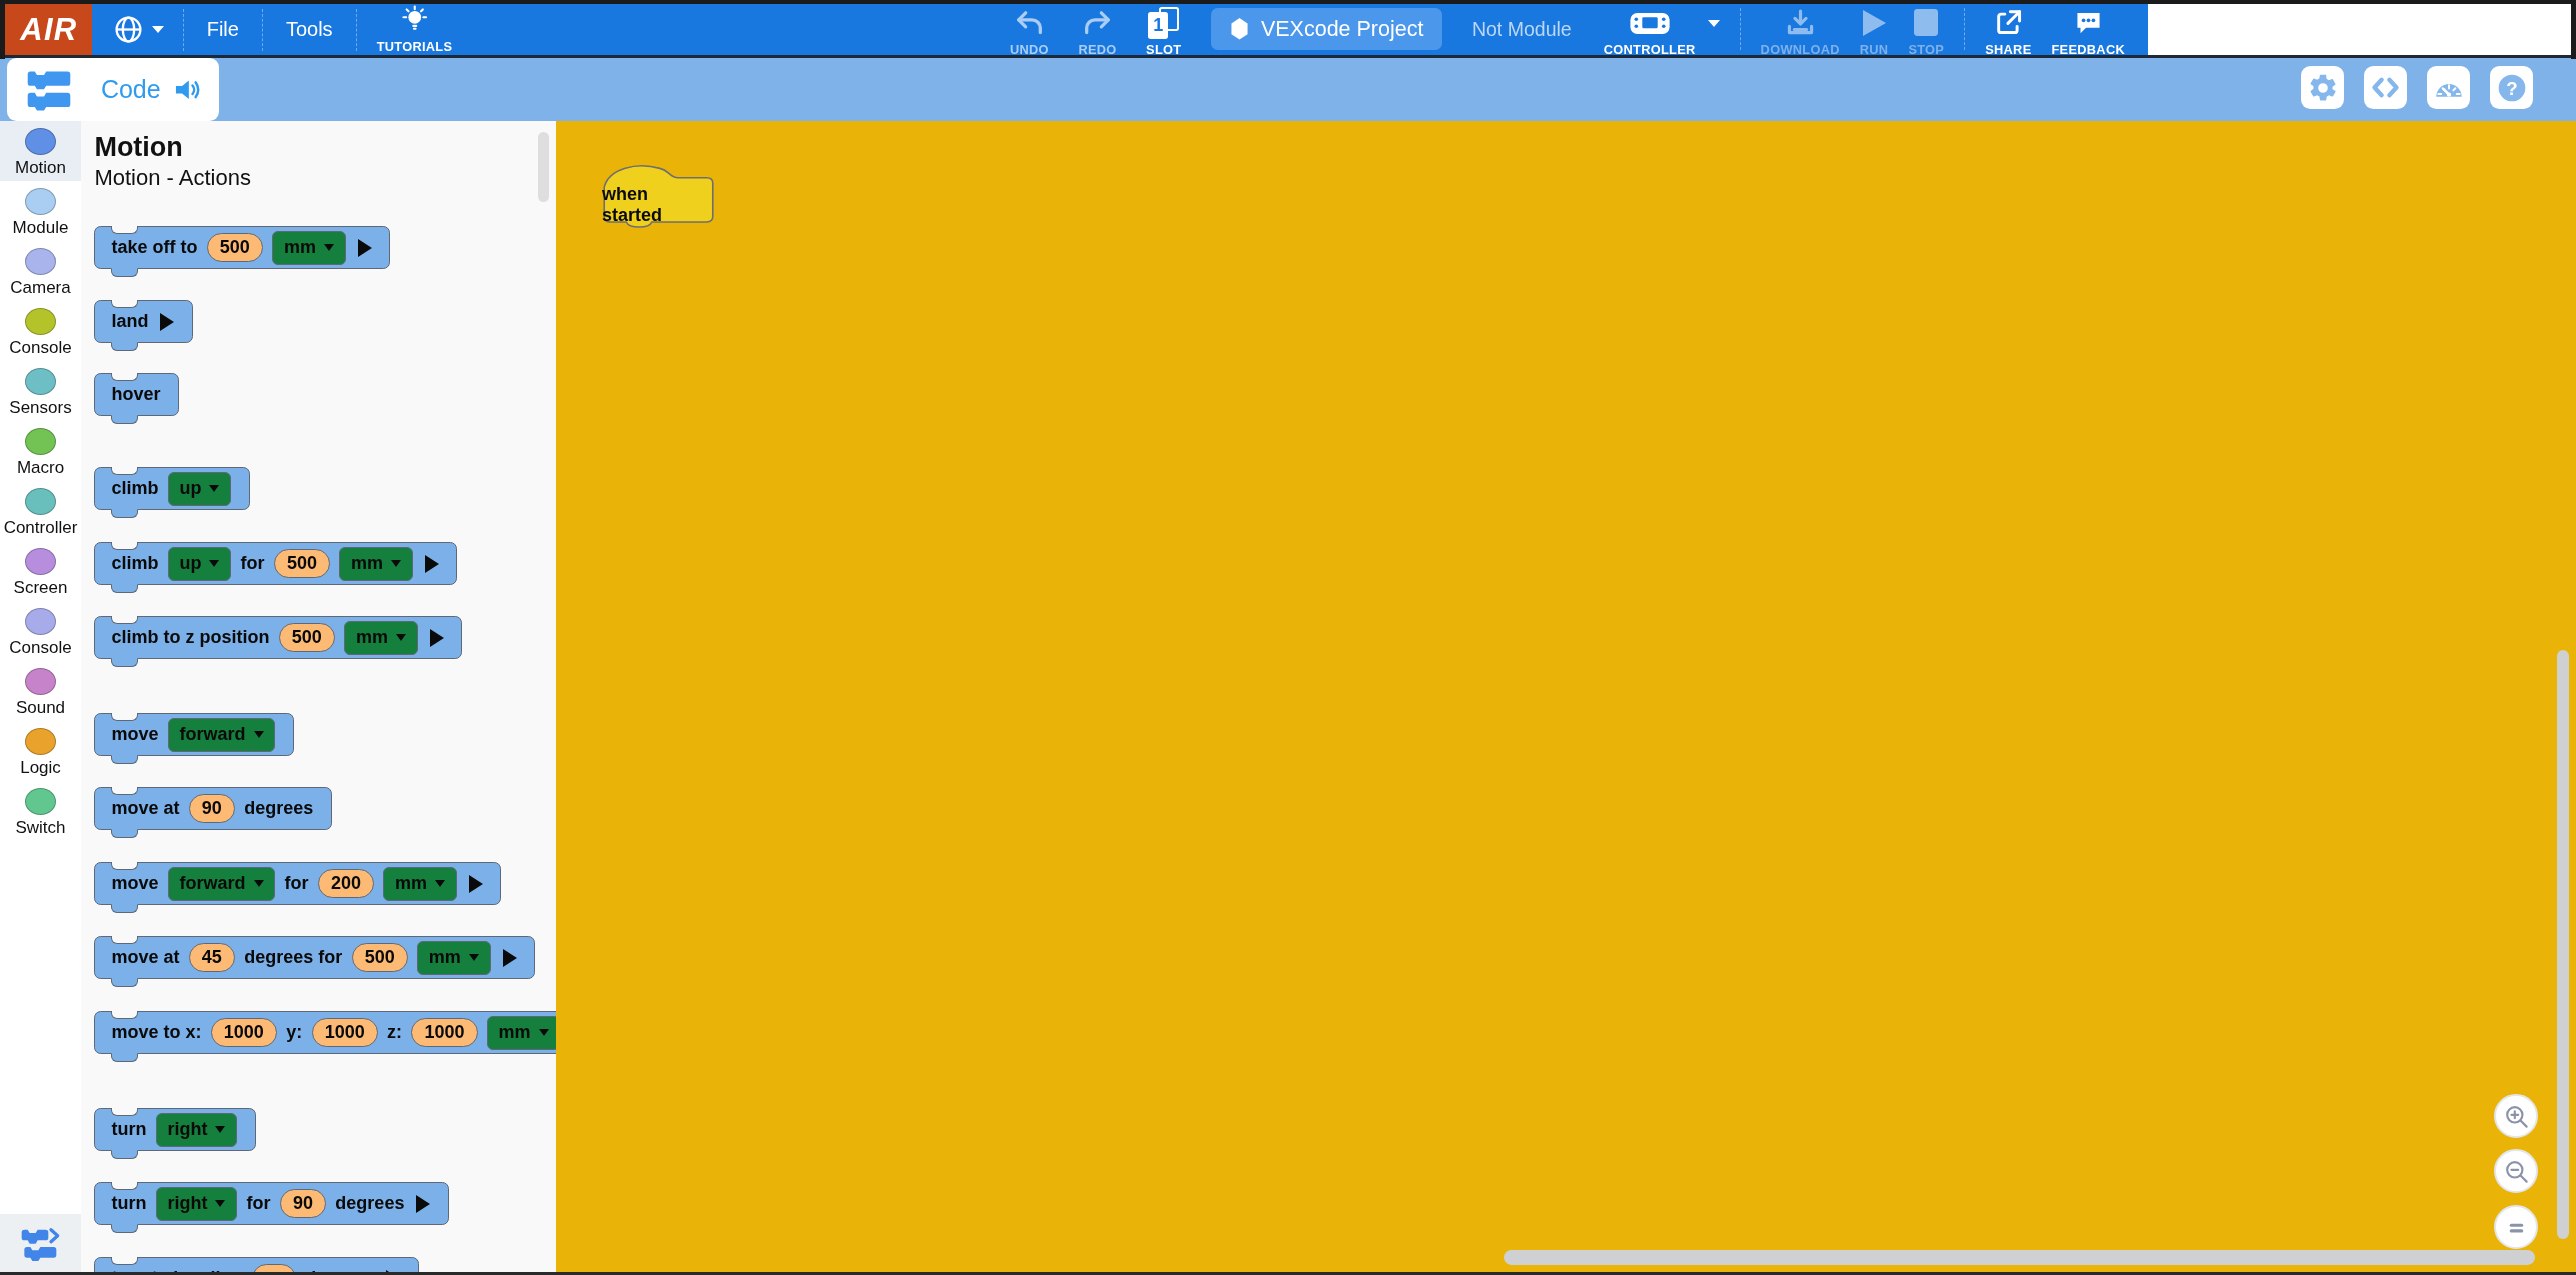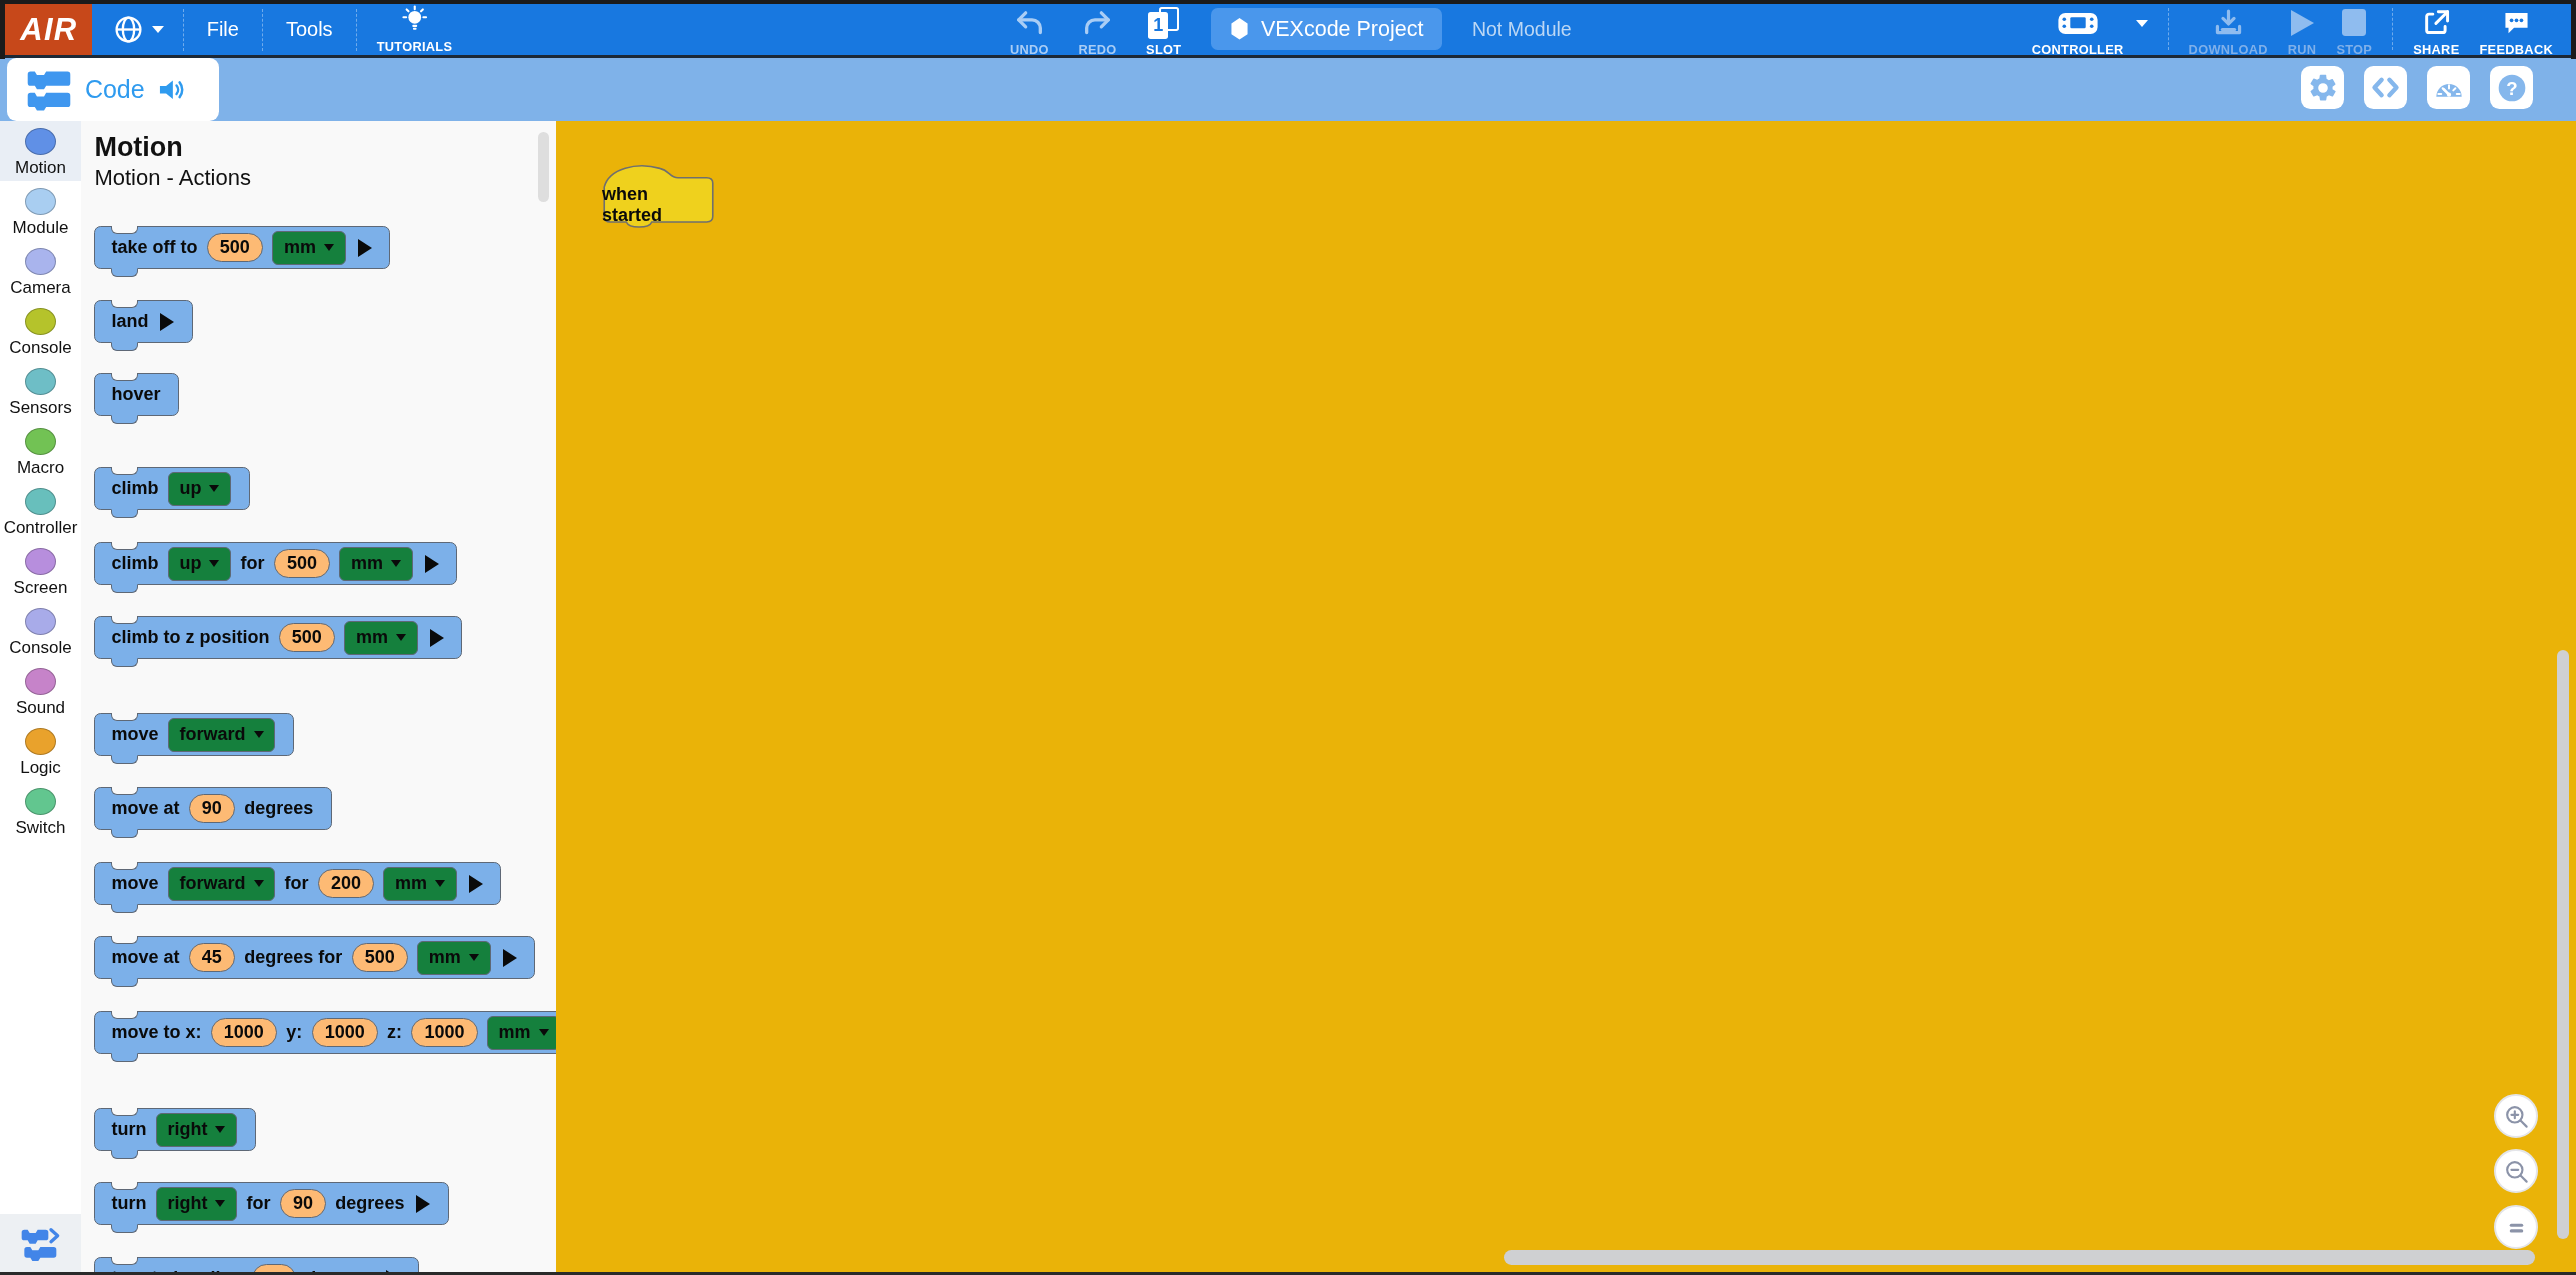--- a/index.html
+++ b/index.html
@@ -6,21 +6,21 @@
   html,body { width:2576px; height:1276px; overflow:hidden; background:#fff;
     font-family:"Liberation Sans", sans-serif; }
 
   
   .frame-top   { position:absolute; left:0; top:0; width:2576px; height:4px; background:#1b1b1b; z-index:60; }
   .frame-bot   { position:absolute; left:0; top:1272px; width:2576px; height:3.4px; background:#2a2a2a; z-index:60; }
   .frame-left  { position:absolute; left:0; top:0; width:5.4px; height:59px; background:#1b1b1b; z-index:60; }
   .frame-right { position:absolute; right:0; top:0; width:5.4px; height:59px; background:#1b1b1b; z-index:60; }
 
   
-  .topbar { position:absolute; left:0; top:0; width:2576px; height:55px; background:#1878e0; z-index:40; }
+  .topbar { position:absolute; left:0; top:0; width:2148px; height:55px; background:#1878e0; z-index:40; }
   .topbar-sep-line { position:absolute; left:0; top:55px; width:2576px; height:2.7px; background:#1c2836; z-index:41; }
   .logo { position:absolute; left:5.4px; top:4px; width:87px; height:51px; background:#c7481a;
     color:#fff; font-weight:bold; font-style:italic; font-size:31px; letter-spacing:1.3px;
     display:flex; align-items:center; justify-content:center; }
   .tb-menu { position:absolute; left:106px; top:4px; height:51px; display:flex; align-items:center; gap:0; }
   .tb-menu .mlabel { color:#fff; font-size:20px; padding:0 23px; }
   .vsep { border-left:1.3px dashed rgba(255,255,255,.38); height:42px; }
   .globe-wrap { display:flex; align-items:center; gap:8px; padding:0 19px 0 6.7px; }
   .caret-down-w { width:0; height:0; border-left:6px solid transparent; border-right:6px solid transparent; border-top:7.4px solid #fff; }
   .tb-col { display:flex; flex-direction:column; align-items:center; justify-content:flex-start; gap:4px; }
@@ -38,21 +38,21 @@
   .slot-icon .pg-front { position:absolute; left:0; bottom:0; width:20px; height:27px; background:#fff; border-radius:2.7px;
      display:flex; align-items:center; justify-content:center; }
   .slot-icon .pg-front span { color:#1878e0; font-size:18px; font-weight:bold; }
   .play-tri { width:0; height:0; border-left:23px solid #8fbcef; border-top:13.4px solid transparent; border-bottom:13.4px solid transparent; }
   .stop-sq { width:24px; height:27px; background:#8fbcef; border-radius:3.4px; }
 
   
   .toolbar2 { position:absolute; left:0; top:58px; width:2576px; height:63px; background:#7fb2e9; z-index:39; }
   .code-tab { position:absolute; left:6.7px; top:0px; width:212px; height:63px; background:#fff;
     border-radius:9.4px; display:flex; align-items:center; gap:10.7px; padding-left:17.5px; }
-  .code-tab .tablbl { color:#2f9bef; font-size:25px; }
+  .code-tab .tablbl { color:#2f9bef; font-size:25px;margin-left:16px; }
   .tb2-right { position:absolute; right:43px; top:8px; display:flex; gap:20px; }
   .sqbtn { width:43px; height:43px; background:#fff; border-radius:9.4px; display:flex; align-items:center; justify-content:center; }
 
   
   .sidebar { position:absolute; left:0; top:121px; width:81px; height:1155px; background:#fff; z-index:10; }
   .cat { width:81px; height:60px; display:flex; flex-direction:column; align-items:center; padding-top:6.7px; cursor:pointer; }
   .cat.sel { background:#e9eef5; }
   .cat-dot { width:31px; height:27px; border-radius:50%; border:0.7px solid rgba(0,0,0,.25); }
   .cat-lbl { font-size:17px; color:#111; margin-top:3.4px; }
   .sidebar-footer { position:absolute; left:0; top:1214px; width:81px; height:58px; background:#edf0f3; z-index:11;

